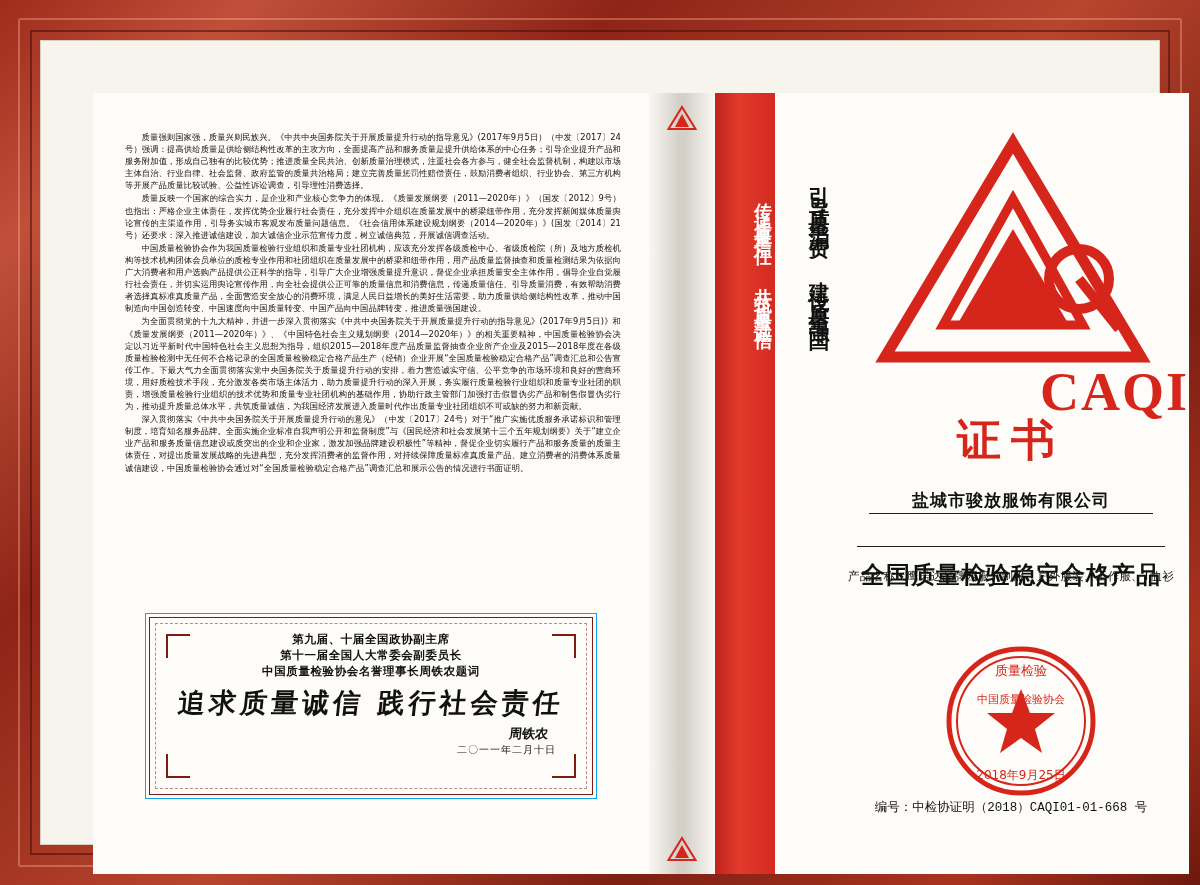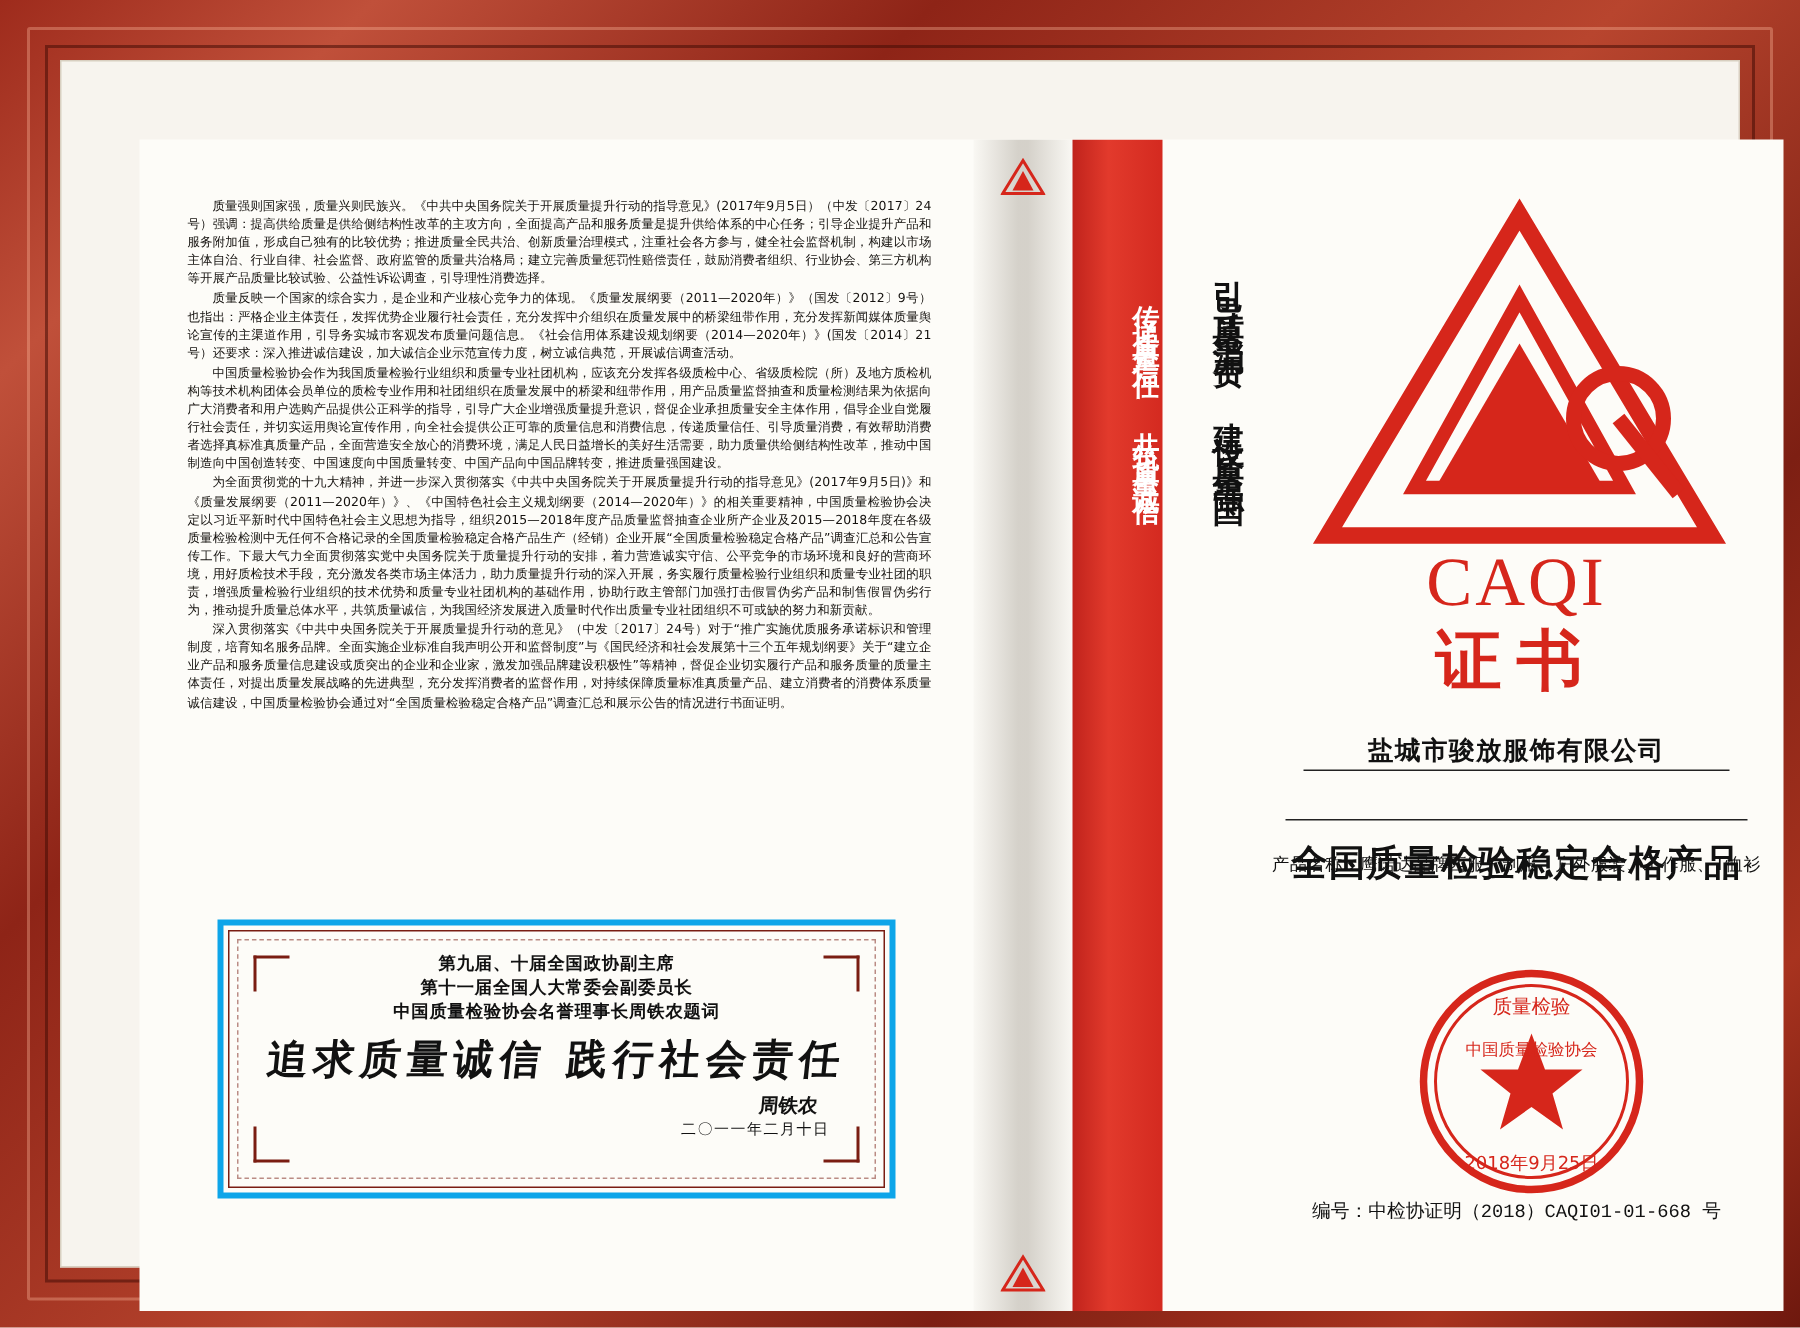--- a/index.html
+++ b/index.html
@@ -53,21 +53,21 @@
     line-height:12.1px;
     text-align:justify;
     color:#14110e;
     letter-spacing:.1px;
     font-family:"DejaVu Sans", sans-serif;
   }
   .left-text p{margin:0 0 1px 0;text-indent:2em;}
   
   .callig-box{
     position:absolute;left:52px;top:520px;width:452px;height:186px;
-    border:4px solid #0ea5e9;
+    border:1px solid #0ea5e9;
     box-sizing:border-box;
   }
   .callig-box:before{
     content:"";position:absolute;left:3px;top:3px;right:3px;bottom:3px;
     border:1px solid #7a1d12;
   }
   .callig-inner{
     position:absolute;left:9px;top:9px;right:9px;bottom:9px;
     border:1px dashed rgba(122,29,18,.5);
     box-sizing:border-box;
@@ -150,25 +150,25 @@
     font-weight:bold;
   }
   
   .right-page{
     position:absolute;left:740px;top:0;width:356px;height:781px;
   }
   .logo-wrap{
     position:absolute;left:40px;top:36px;width:280px;height:240px;
   }
   .caqi-text{
-    position:absolute;left:0;top:268px;width:356px;text-align:center;
+    position:absolute;left:0;top:268px;width:356px;text-align:right;
     color:#d6261b;
-    font-size:46px;
+    font-size:54px;
     font-family:"Liberation Serif", serif;
-    font-weight:normal;
+    font-weight:bold;
     letter-spacing:2px;
   }
   .zhengshu{
     position:absolute;left:0;top:318px;width:356px;text-align:center;
     color:#d6261b;
     font-size:44px;
     font-family:"DejaVu Serif", serif;
     font-weight:bold;
     letter-spacing:10px;
   }

